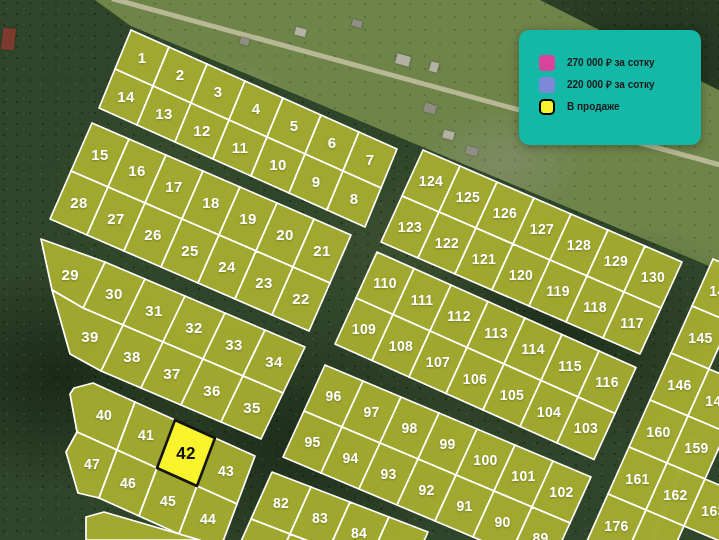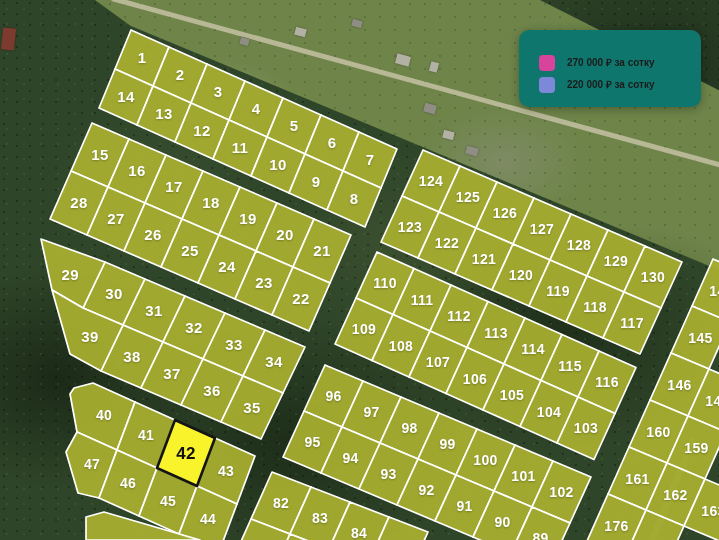--- a/index.html
+++ b/index.html
@@ -34,22 +34,22 @@
     transform:rotate(22deg);transform-origin:50% 0;border-radius:3px;}
   .house{position:absolute;background:#b3b0a4;transform:rotate(15deg);box-shadow:0 0 2px rgba(0,0,0,.4);}
   .house.red{background:#7c3b2e;transform:rotate(6deg);}
   .house.dk{background:#8f8d84;}
   svg.plots{position:absolute;inset:0;z-index:3;}
   .plot{fill:#a9af2f;fill-opacity:.93;stroke:#ffffff;stroke-width:1.7;stroke-linejoin:round;}
   .plot-sale{fill:#f9f32b;fill-opacity:1;stroke:#141414;stroke-width:2.6;}
   .plot-num{fill:#ffffff;font-family:"Liberation Sans",sans-serif;font-weight:700;text-anchor:middle;
     letter-spacing:.3px;text-shadow:0 1px 2px rgba(40,50,20,.35);}
   .plot-num-sale{fill:#111111;font-weight:800;text-shadow:none;}
-  .legend{position:absolute;left:519px;top:30px;width:152px;background:#0f766e;border-radius:10px;
-    box-shadow:0 2px 10px rgba(0,0,0,.3);padding:25px 10px 14px 20px;z-index:5;}
+  .legend{position:absolute;left:519px;top:30px;width:152px;background:#14b8a6;border-radius:10px;
+    box-shadow:0 2px 10px rgba(0,0,0,.3);padding:25px 10px 30px 20px;z-index:5;}
   .lg-row{display:flex;align-items:center;height:16px;margin-bottom:6px;}
   .lg-row:last-child{margin-bottom:0;}
   .lg-sw{width:16px;height:16px;border-radius:4px;margin-right:12px;flex:none;box-sizing:border-box;}
   .lg-sw.sale{border:2px solid #000;border-radius:5px;}
   .lg-label{font-size:10px;line-height:1;font-weight:600;color:#1b1b1b;white-space:nowrap;}
 </style>
 </head>
 <body>
 
 <div class="stage">
@@ -288,14 +288,18 @@
 
   <div class="legend">
       <div class="lg-row">
         <span class="lg-sw" style="background: rgb(216, 67, 155);"></span>
         <span class="lg-label">270 000 ₽ за сотку</span>
       </div>
       <div class="lg-row">
         <span class="lg-sw" style="background: rgb(125, 136, 216);"></span>
         <span class="lg-label">220 000 ₽ за сотку</span>
       </div>
+      <div class="lg-row">
+        <span class="lg-sw sale" style="background: rgb(249, 244, 44);"></span>
+        <span class="lg-label">В продаже</span>
+      </div>
     </div>
 </div>
 
 </body></html>

